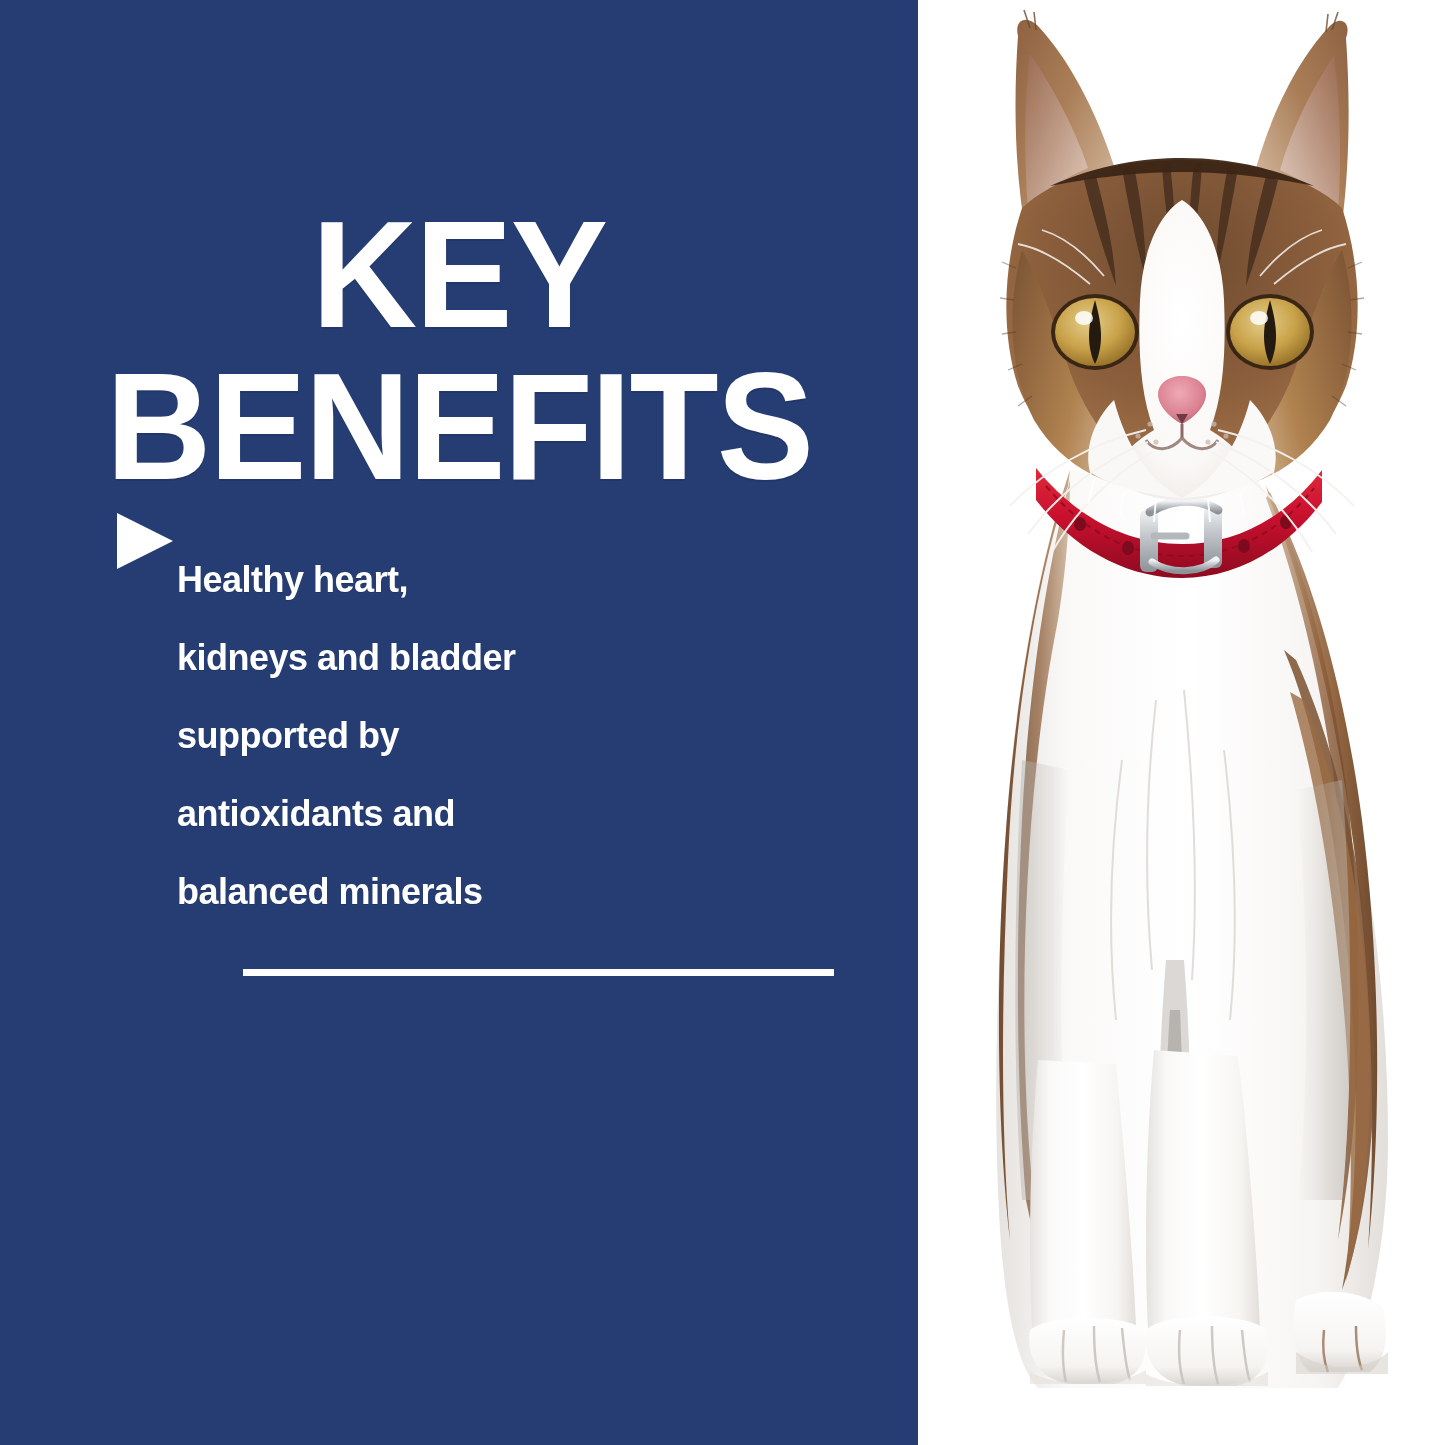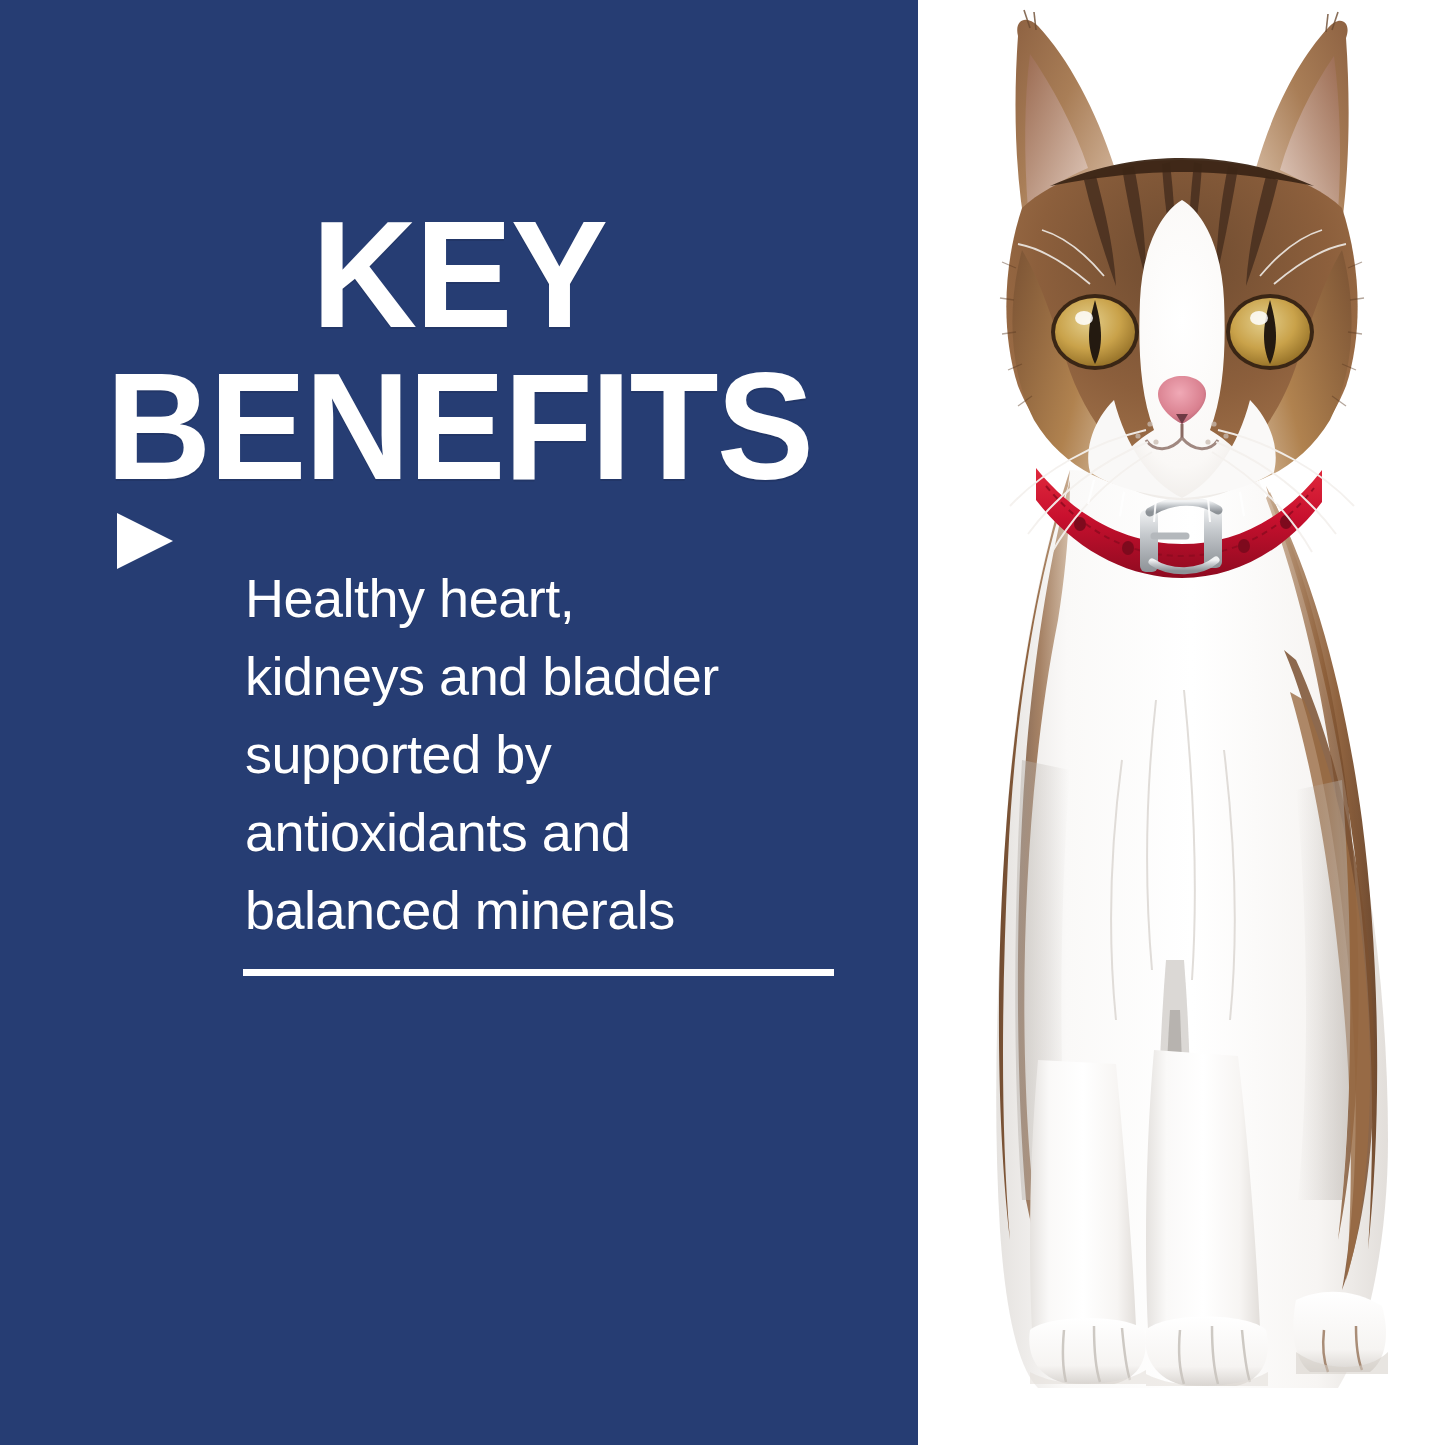--- a/index.html
+++ b/index.html
@@ -60,25 +60,24 @@
 
   .bullet-marker {
     flex: 0 0 auto;
     width: 64px;
     padding-top: 6px;
   }
   .bullet-marker svg { display: block; }
 
   .bullet-text {
     flex: 1 1 auto;
-    margin-left: 68px;
     color: #ffffff;
     font-family: "Liberation Sans", sans-serif;
-    font-weight: 400;
-    font-size: 54px;
+    font-weight: 700;
+    font-size: 36px;
     line-height: 78px;
     letter-spacing: -0.5px;
     white-space: pre-line;
     text-shadow: 0 1px 0 rgba(0,0,0,0.12);
   }
 
   
   #benefits-divider {
     position: absolute;
     left: 243px;

